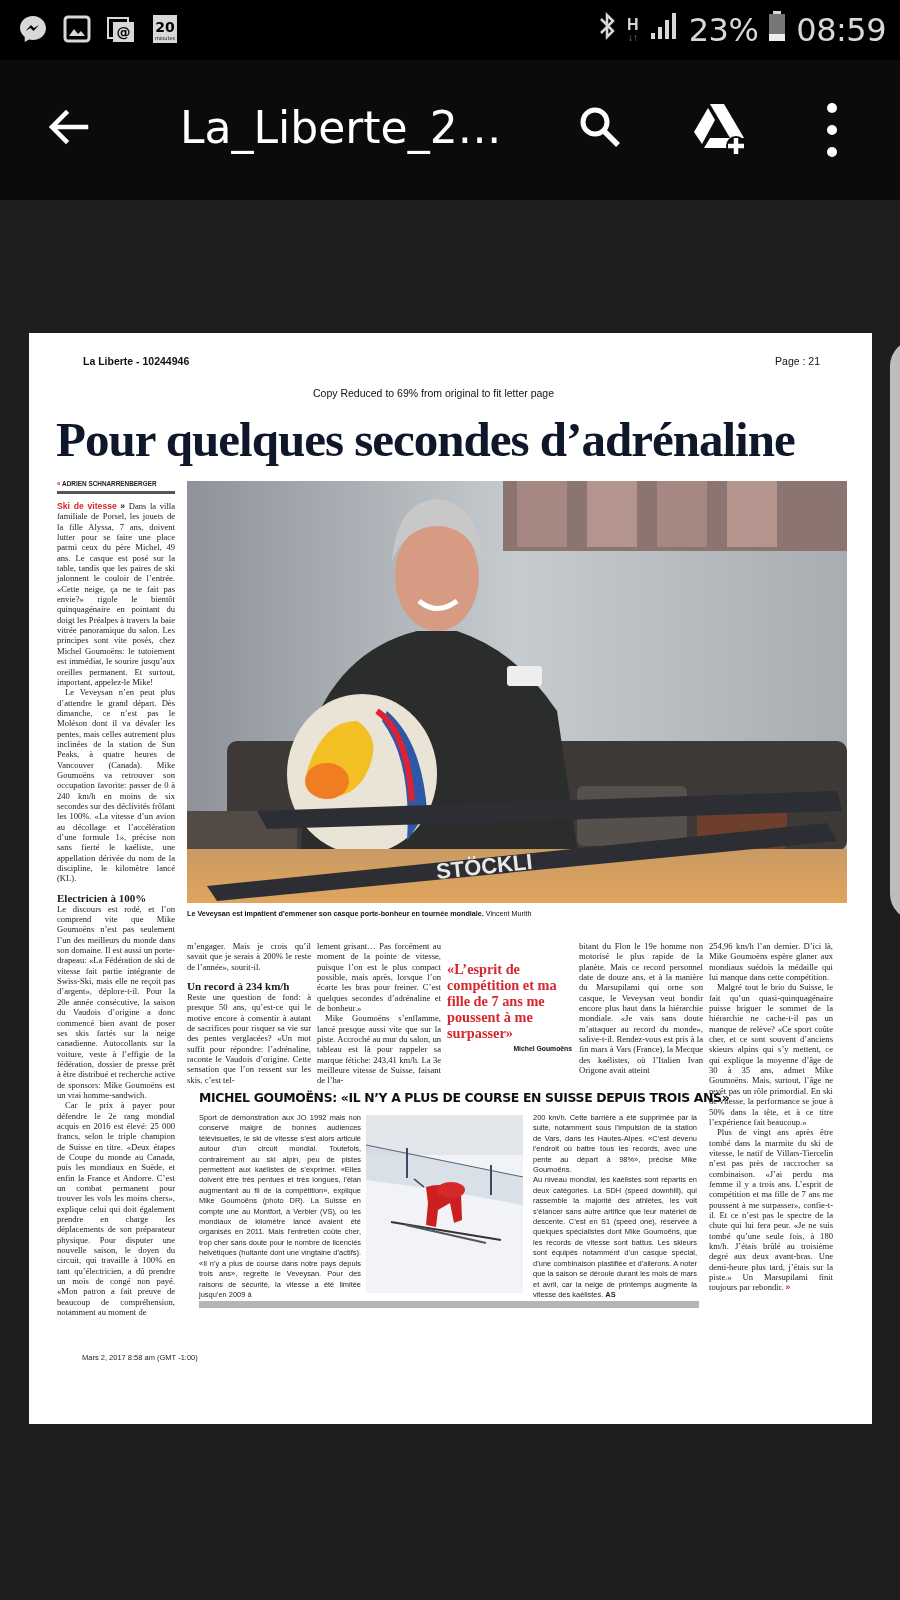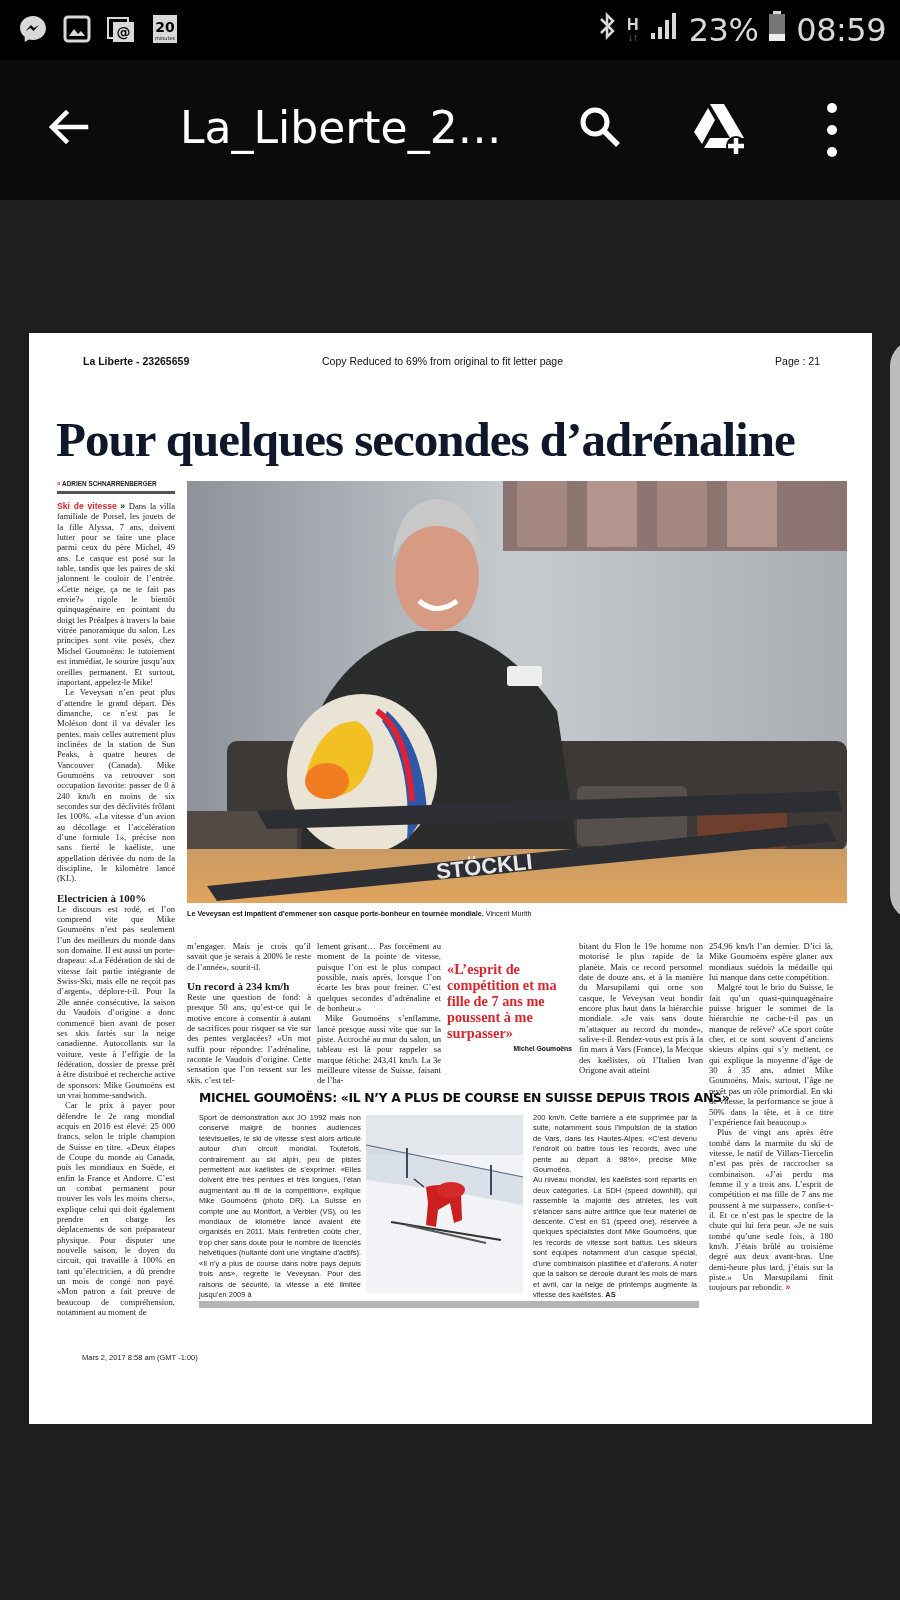--- a/index.html
+++ b/index.html
@@ -21,21 +21,21 @@
   .ab-drive { position:absolute; left:690px; top:40px; width:58px; height:58px; cursor:pointer; }
   .ab-more { position:absolute; left:820px; top:40px; width:24px; height:60px; cursor:pointer; }
 
   
   .viewer { position:absolute; left:0; top:200px; width:900px; height:1400px; background:#1e1e1e; }
   .page { position:absolute; left:29px; top:133px; width:843px; height:1091px; background:#fff; overflow:hidden; }
   .nextpage { position:absolute; left:890px; top:140px; width:40px; height:580px; background:#bdbdbd; border-radius:26px 0 0 26px; }
 
   .pg-hdr { position:absolute; top:22px; font-size:10.5px; color:#111; }
   .pg-hdr.l { left:54px; font-weight:bold; }
-  .pg-hdr.c { left:293px; }
+  .pg-hdr.c { left:284px;margin-top:32px; }
   .pg-hdr.r { right:52px; font-weight:normal; }
 
   .kicker { position:absolute; left:28px; top:52px; width:790px; font-size:17.4px; color:#222; white-space:nowrap; letter-spacing:-0.1px; }
   .headline { position:absolute; left:27px; top:78px; font-family:"Liberation Serif", serif; font-weight:bold; font-size:49px; color:#0f172a; letter-spacing:-1px; white-space:nowrap; }
 
   .byline { position:absolute; left:28px; top:147px; width:118px; font-size:6.4px; font-weight:bold; color:#222; white-space:nowrap; }
   .byline .chev { color:#d22; }
   .byline-rule { position:absolute; left:28px; top:158px; width:118px; height:3px; background:#555; }
 
   .col { position:absolute; font-family:"Liberation Serif", serif; font-size:8.6px; line-height:10.35px; color:#1a1a1a; text-align:justify; hyphens:auto; }
@@ -158,21 +158,21 @@
         <circle cx="12" cy="30" r="5" fill="#fff"></circle>
         <circle cx="12" cy="52" r="5" fill="#fff"></circle>
       </svg>
   </div>
 </div>
 
 <div class="viewer">
   <div class="nextpage"></div>
 
   <div class="page">
-    <div class="pg-hdr l">La Liberte - 23265659</div>
+    <div class="pg-hdr l">La Liberte - 10244946</div>
     <div class="pg-hdr c">Copy Reduced to 69% from original to fit letter page</div>
     <div class="pg-hdr r">Page : 21</div>
 
     <div class="headline">Pour quelques secondes d’adrénaline</div>
 
     <div class="byline"><span class="chev">«</span> <span>ADRIEN SCHNARRENBERGER</span></div>
     <div class="byline-rule"></div>
 
     <div class="col c1">
       <p class="noind"><span class="lead">Ski de vitesse</span> <span class="lead-arr">»</span> <span>Dans la villa familiale de Porsel, les jouets de la fille Alyssa, 7 ans, doivent lutter pour se faire une place parmi ceux du père Michel, 49 ans. Le casque est posé sur la table, tandis que les paires de ski jalonnent le couloir de l’entrée. «Cette neige, ça ne te fait pas envie?» rigole le bientôt quinquagénaire en pointant du doigt les Préalpes à travers la baie vitrée panoramique du salon. Les principes sont vite posés, chez Michel Goumoëns: le tutoiement est immédiat, le sourire jusqu’aux oreilles permanent. Et surtout, important, appelez-le Mike!</span></p>

